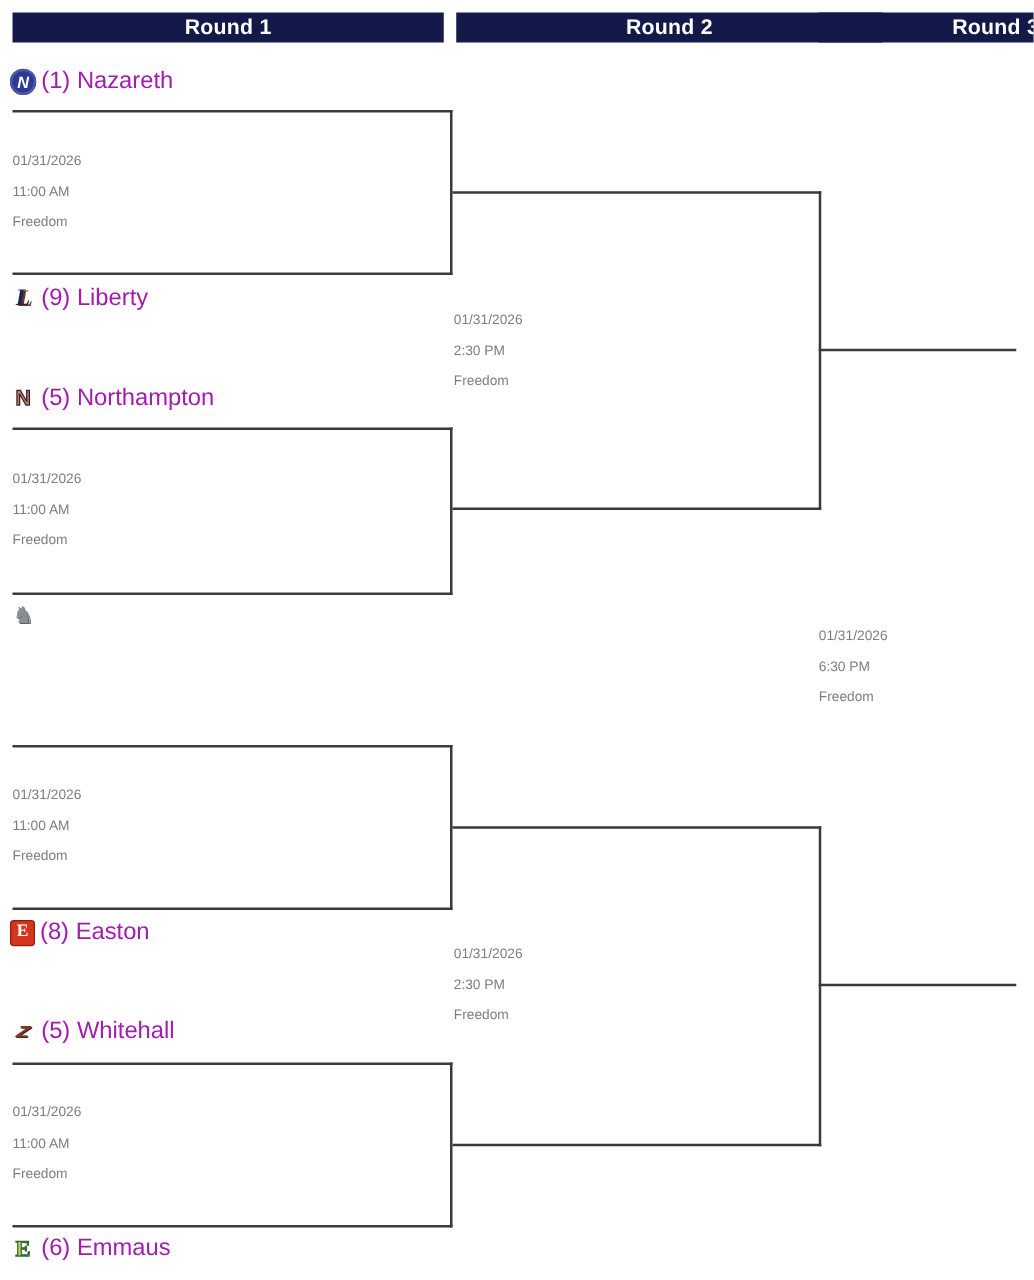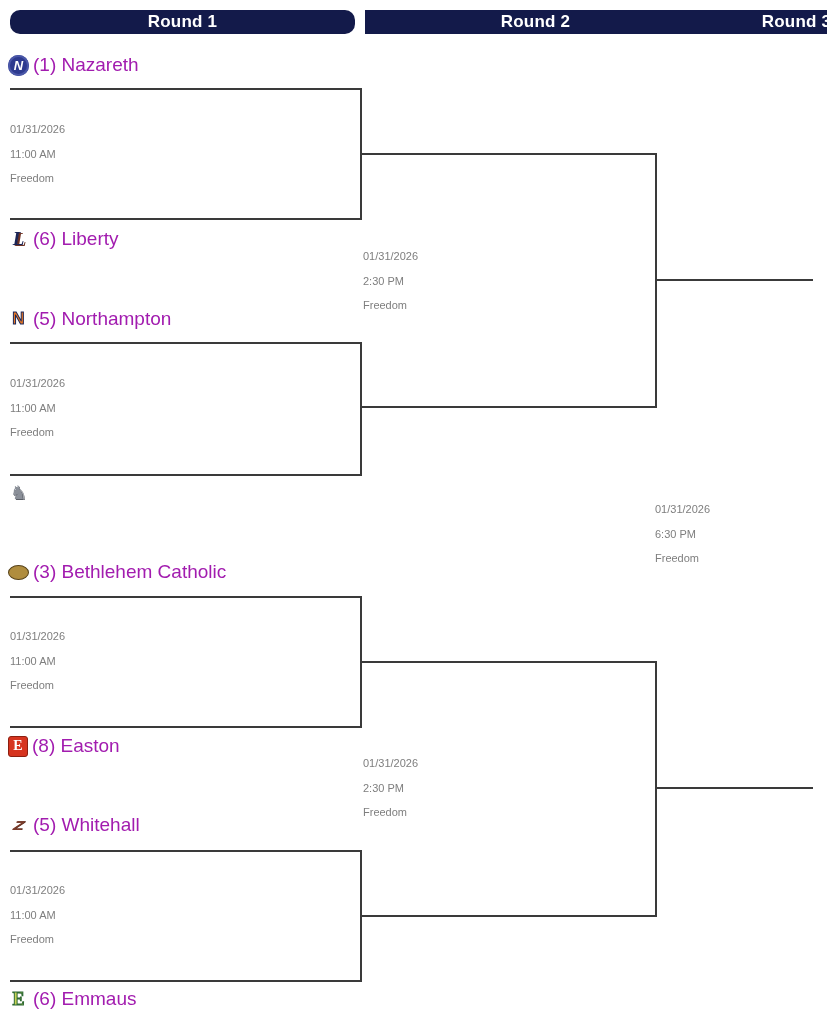--- a/index.html
+++ b/index.html
@@ -11,21 +11,21 @@
     font-family:"Liberation Sans",sans-serif;
   }
   
   .round-header{
     position:absolute;top:10px;height:24px;
     background:#131a4a;color:#ffffff;
     font-size:17px;font-weight:bold;
     display:flex;align-items:center;justify-content:center;
     letter-spacing:.2px;
   }
-  .rh1{left:10px;width:345px;border-radius:10px;}
+  .rh1{left:10px;width:345px;}
   .rh2{left:365px;width:341px;}
   .rh3{left:655px;width:283px;}
   
   .team-row{
     position:absolute;left:8px;height:26px;
     display:flex;align-items:center;gap:4px;
     color:#1c2256;font-size:19px;
     cursor:pointer;white-space:nowrap;
   }
   .team-label{color:#a21caf;}
@@ -58,34 +58,28 @@
   <div class="round-header rh1">Round 1</div>
   <div class="round-header rh2">Round 2</div>
   <div class="round-header rh3">Round 3</div>
 
   <div class="team-row" style="top:52px">
     <span class="logo logo-nazareth">N</span>
     <span class="team-label">(1) Nazareth</span>
   </div>
   <div class="team-row" style="top:226px">
     <span class="logo logo-liberty">L</span>
-    <span class="team-label">(6) Liberty</span>
+    <span class="team-label">(9) Liberty</span>
   </div>
   <div class="team-row" style="top:306px">
     <span class="logo logo-northampton">N</span>
     <span class="team-label">(5) Northampton</span>
   </div>
   <div class="team-row" style="top:479px">
     <span class="logo logo-notredame">♞</span>
-  </div>
-  <div class="team-row" style="top:559px">
-    <span class="logo logo-bethlehem">
-        <span></span>
-      </span>
-    <span class="team-label">(3) Bethlehem Catholic</span>
   </div>
   <div class="team-row" style="top:733px">
     <span class="logo logo-easton">E</span>
     <span class="team-label">(8) Easton</span>
   </div>
   <div class="team-row" style="top:812px">
     <span class="logo logo-whitehall">Z</span>
     <span class="team-label">(5) Whitehall</span>
   </div>
   <div class="team-row" style="top:986px">

